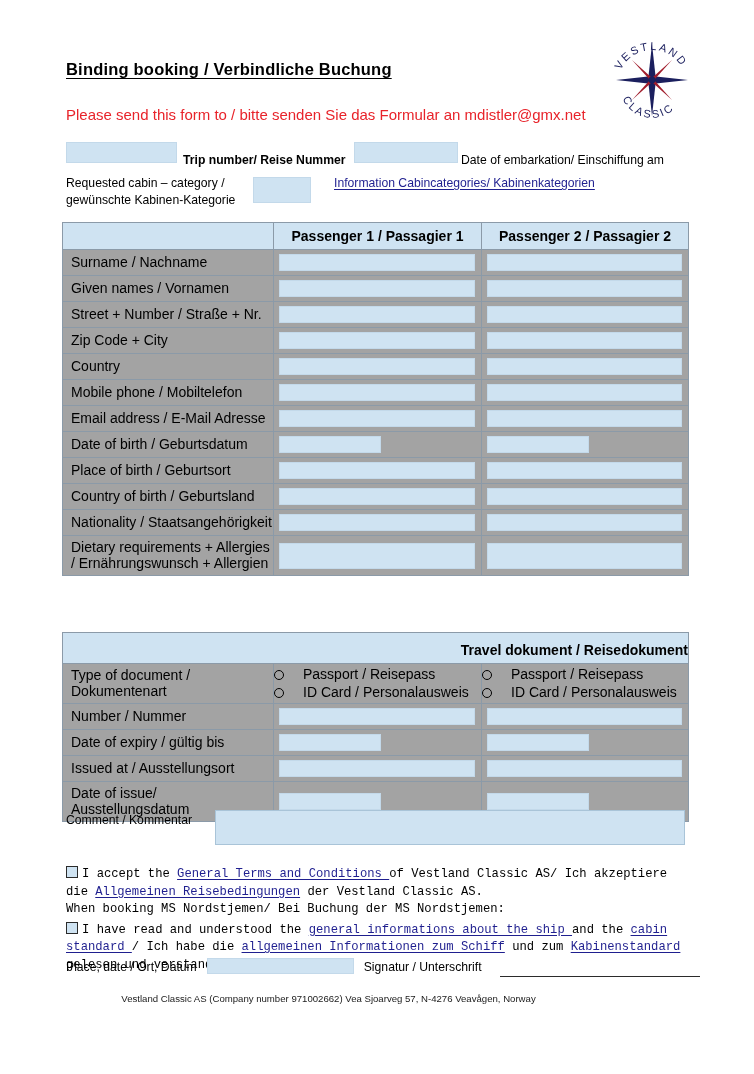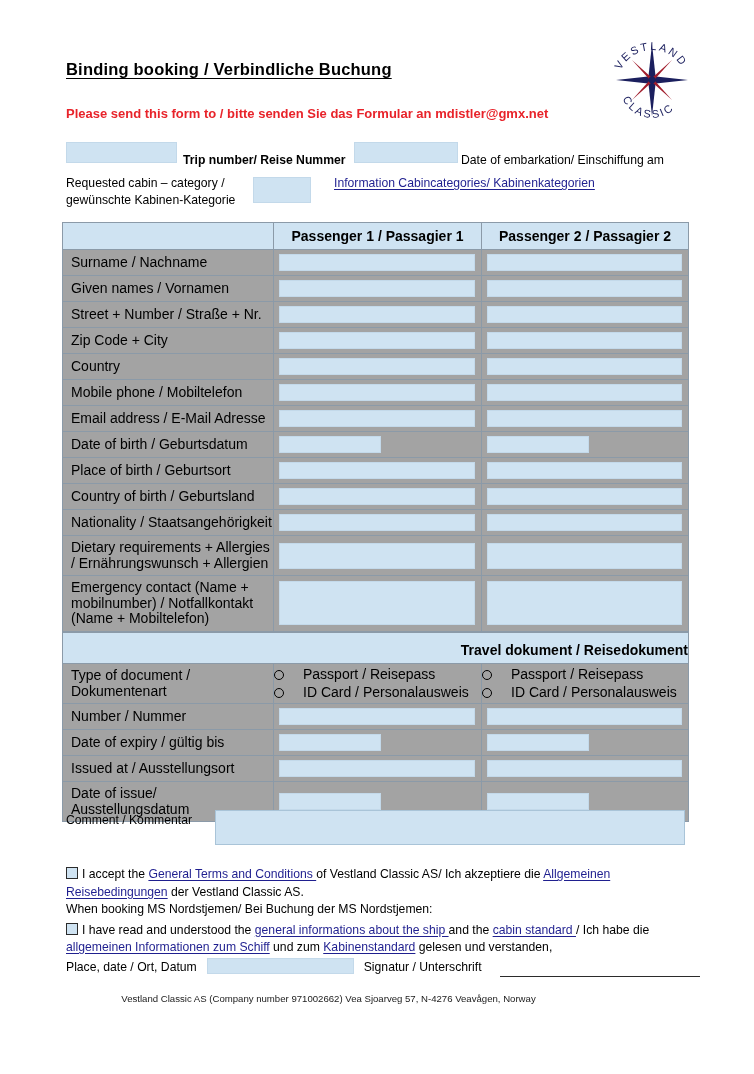--- a/index.html
+++ b/index.html
@@ -31,22 +31,22 @@
     font-weight: bold;
     letter-spacing: 0.2px;
     text-decoration: underline;
     text-underline-offset: 3px;
     white-space: nowrap;
   }
   .send-note {
     position: absolute;
     left: 66px;
     top: 106px;
-    font-size: 13px;
-    font-weight: bold;
+    font-size: 15px;
+    font-weight: normal;
     color: #e8232a;
     white-space: nowrap;
   }
 
   
   .logo {
     position: absolute;
     left: 606px;
     top: 34px;
     width: 92px;
@@ -167,21 +167,21 @@
   .chk {
     display: inline-block;
     width: 12px;
     height: 12px;
     background: #cfe3f2;
     border: 1.4px solid #2b2b2b;
     box-sizing: border-box;
     vertical-align: -1px;
     margin-right: 4px;
   }
-  .terms p { margin: 0; }
+  .terms p { margin: 0; font-family: Liberation Mono, monospace; }
   .gap-sm { height: 3px; }
 
   .place-row {
     position: absolute;
     left: 66px;
     top: 958px;
     width: 640px;
     font-size: 12.2px;
   }
   .place-field {
@@ -374,31 +374,20 @@
       </tr>
       <tr>
         <td class="lab">
           <span>Dietary requirements + Allergies / Ernährungswunsch + Allergien</span>
         </td>
         <td class="cell">
             <span class="box tall2"></span>
           </td>
         <td class="cell">
             <span class="box tall2"></span>
-          </td>
-      </tr>
-      <tr>
-        <td class="lab">
-          <span>Emergency contact (Name + mobilnumber) / Notfallkontakt (Name + Mobiltelefon)</span>
-        </td>
-        <td class="cell">
-            <span class="box tall"></span>
-          </td>
-        <td class="cell">
-            <span class="box tall"></span>
           </td>
       </tr>
     </tbody>
   </table>
 
   <table class="tbl" style="left:62px; top:632px; width:626px;">
     <colgroup>
       <col style="width:211px">
       <col style="width:208px">
       <col style="width:207px">

